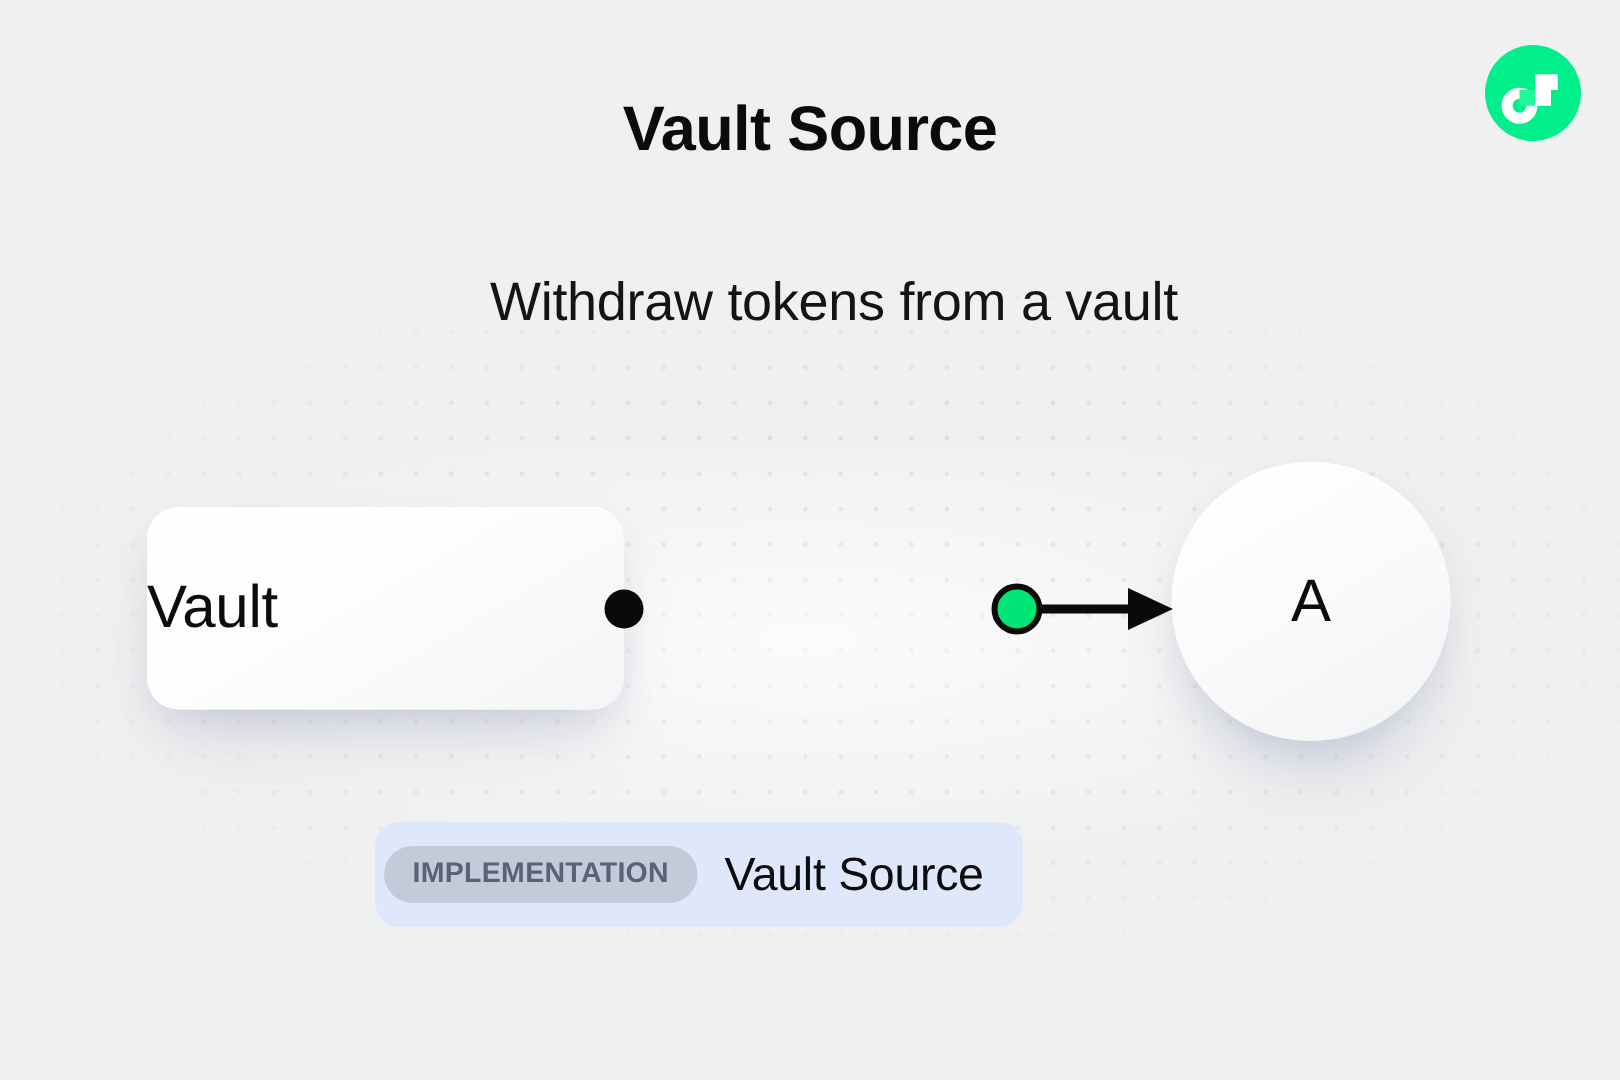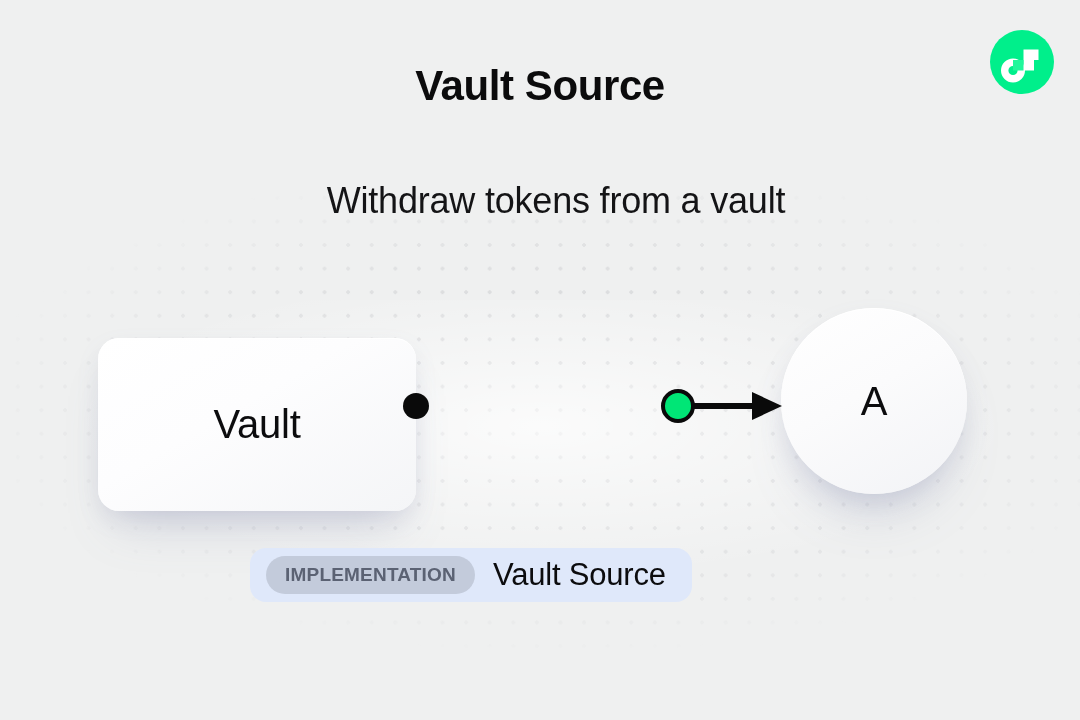--- a/index.html
+++ b/index.html
@@ -83,30 +83,30 @@
     top: 0;
     width: 1080px;
     height: 720px;
   }
 
   #node-vault {
     position: absolute;
     left: 98px;
     top: 338px;
     width: 318px;
-    height: 173px;
+    height: 135px;
     border-radius: 21px;
     background: linear-gradient(150deg, #ffffff 0%, #fdfdfe 42%, #f4f5f7 100%);
     box-shadow:
       0 1px 0 0 rgba(255,255,255,0.95) inset,
       0 10px 26px -6px rgba(126,134,170,0.22),
       0 30px 50px -20px rgba(116,124,164,0.26);
     display: flex;
     align-items: center;
-    justify-content: center;
+    justify-content: flex-start;
   }
 
   #node-vault-label {
     font-size: 40px;
     font-weight: 400;
     color: #0c0c0e;
     letter-spacing: -0.2px;
   }
 
   #node-a {
@@ -139,22 +139,22 @@
     width: 1080px;
     height: 720px;
     overflow: visible;
   }
 
   
   #impl-badge {
     position: absolute;
     left: 250px;
     top: 548px;
-    height: 54px;
-    padding: 0 26px 0 16px;
+    height: 70px;
+    padding: 0 26px 0 6px;
     border-radius: 16px;
     background: #dfe8fa;
     display: flex;
     align-items: center;
     gap: 18px;
   }
 
   #impl-tag {
     height: 38px;
     padding: 0 19px;

